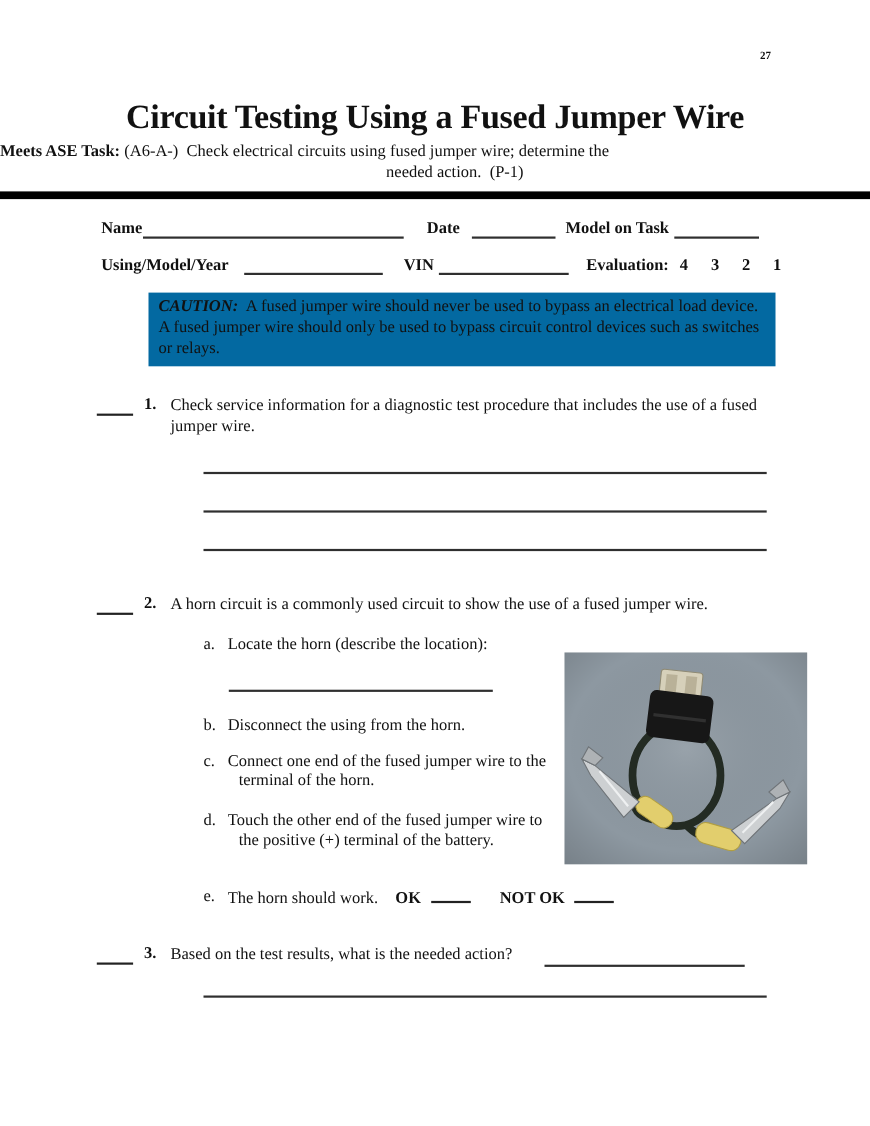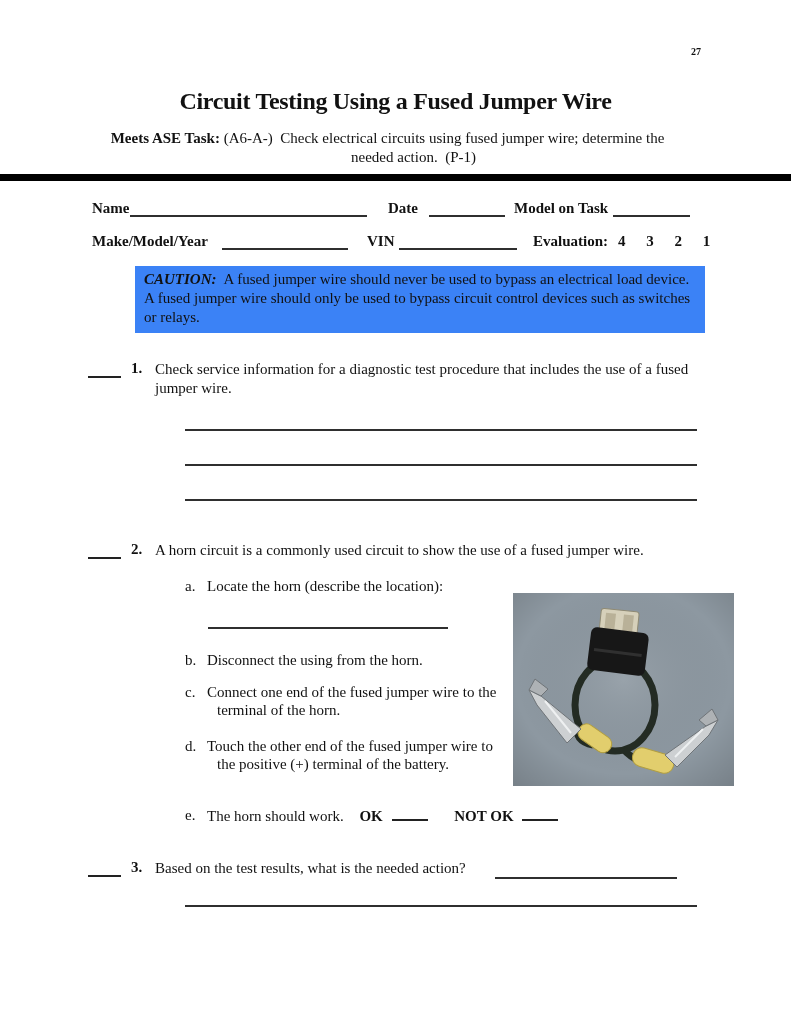--- a/index.html
+++ b/index.html
@@ -10,22 +10,22 @@
     font-family:"Liberation Serif","DejaVu Serif",serif;
     font-size:15px;color:#111;
     overflow:hidden;
   }
   .abs{position:absolute;}
   .bold{font-weight:bold;}
   .pre{white-space:pre-wrap;}
   .line{position:absolute;height:0;border-bottom:2px solid #2f2f2f;}
   .page-number{position:absolute;top:46px;right:90px;font-weight:bold;font-size:10px;}
   .title{position:absolute;top:88px;left:0;right:0;text-align:center;
-         font-size:24px;font-weight:bold;letter-spacing:-0.3px;}
-  .sub1{position:absolute;top:130px;left:0;right:16px;text-align:center;}
+         font-size:31px;font-weight:bold;letter-spacing:-0.3px;}
+  .sub1{position:absolute;top:130px;left:0;right:16px;}
   .sub2{position:absolute;top:149px;left:0;right:0;text-align:center;margin-left:36px;}
   .divider{position:absolute;top:174px;left:0;width:791px;height:7px;background:#000;}
   .field-label{position:absolute;font-weight:bold;}
   .caution{
     position:absolute;left:135px;top:266px;width:552px;
     background:#e4e4e4;padding:4px 9px 6px 9px;line-height:19px;
   }
   .caution-label{font-weight:bold;font-style:italic;margin-right:7px;}
   .qnum-blank{position:absolute;height:0;border-bottom:2px solid #222;width:33px;left:88px;}
   .qnum{position:absolute;left:131px;font-weight:bold;}
@@ -57,33 +57,33 @@
 
   <div class="divider" style="background: rgb(0, 0, 0);"></div>
 
   <div class="field-label" style="top:200px;left:92px;">Name</div>
   <div class="line" style="top:215px;left:130px;width:237px;"></div>
   <div class="field-label" style="top:200px;left:388px;">Date</div>
   <div class="line" style="top:215px;left:429px;width:76px;"></div>
   <div class="field-label" style="top:200px;left:514px;">Model on Task</div>
   <div class="line" style="top:215px;left:613px;width:77px;"></div>
 
-  <div class="field-label" style="top:233px;left:92px;">Make/Model/Year</div>
+  <div class="field-label" style="top:233px;left:92px;">Using/Model/Year</div>
   <div class="line" style="top:248px;left:222px;width:126px;"></div>
   <div class="field-label" style="top:233px;left:367px;">VIN</div>
   <div class="line" style="top:248px;left:399px;width:118px;"></div>
   <div class="field-label" style="top:233px;left:533px;">Evaluation:</div>
   <div class="abs" style="top:233px;left:618px;font-weight:bold;">
     <span style="margin-right:17px;">4</span>
     <span style="margin-right:17px;">3</span>
     <span style="margin-right:17px;">2</span>
     <span>1</span>
   </div>
 
-  <div class="caution" style="background: #3b82f6;">
+  <div class="caution" style="background: #0369a1;">
     <span class="caution-label">CAUTION:</span><span class="pre">A fused jumper wire should never be used to bypass an electrical load device.  A fused jumper wire should only be used to bypass circuit control devices such as switches or relays.</span>
   </div>
 
   <div class="qnum-blank" style="top:376px;"></div>
   <div class="qnum" style="top:360px;">1.</div>
   <div class="qtext pre" style="top:360px;width:535px;">Check service information for a diagnostic test procedure that includes the use of a fused jumper wire.</div>
   <div class="line" style="top:429px;left:185px;width:512px;"></div>
   <div class="line" style="top:464px;left:185px;width:512px;"></div>
   <div class="line" style="top:499px;left:185px;width:512px;"></div>
 

